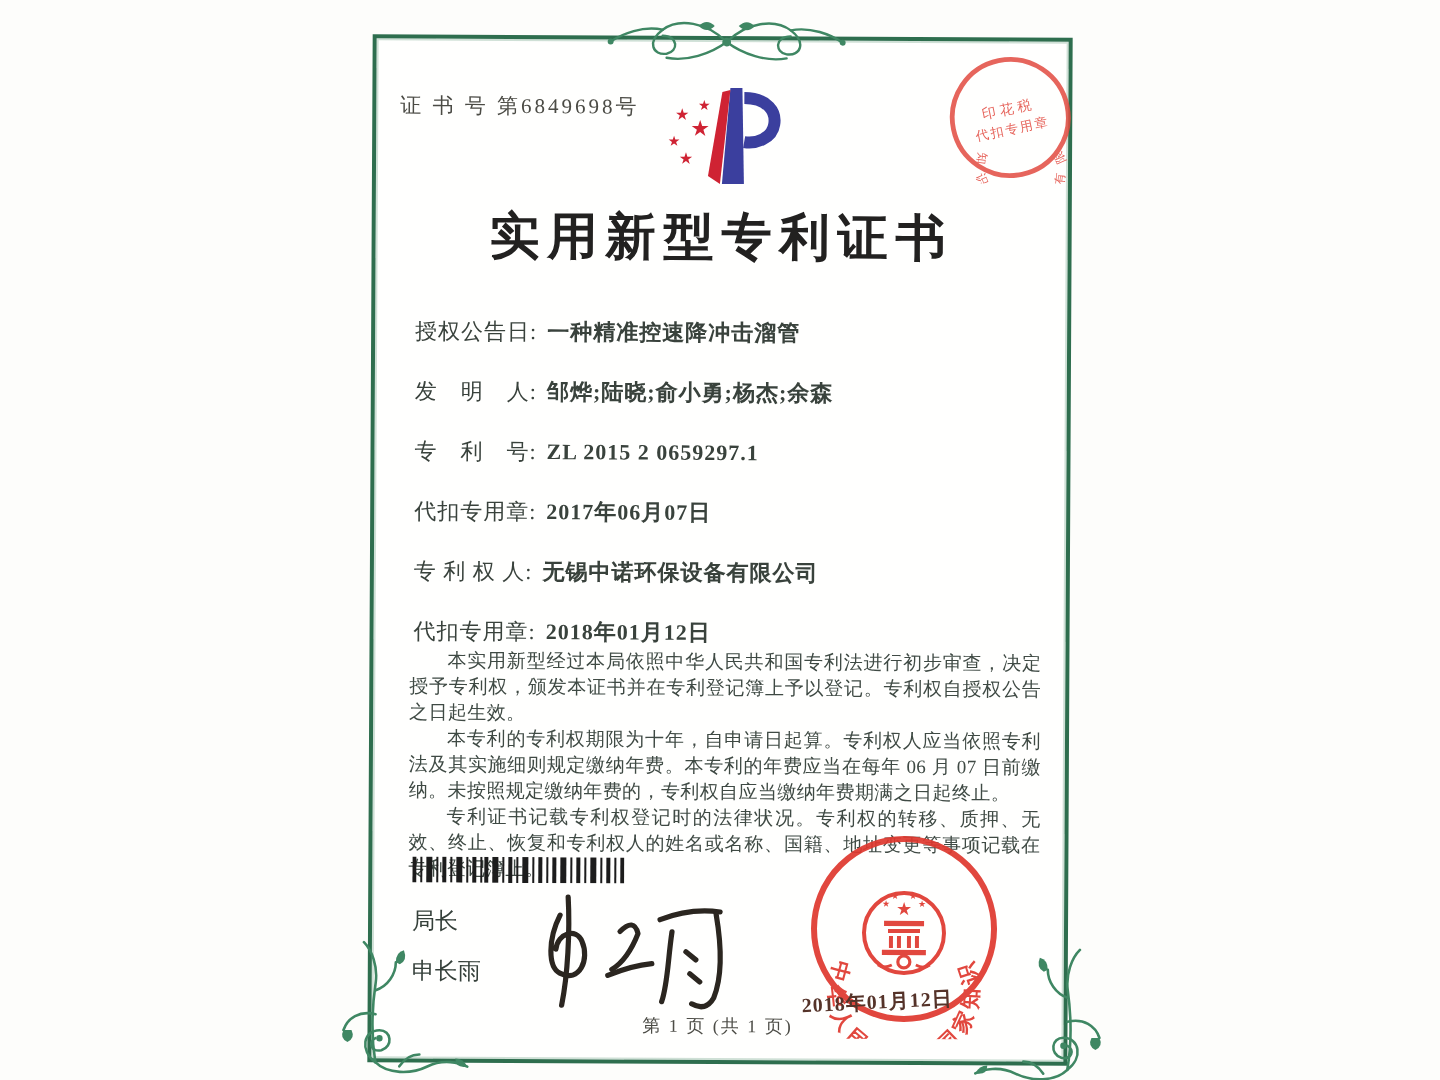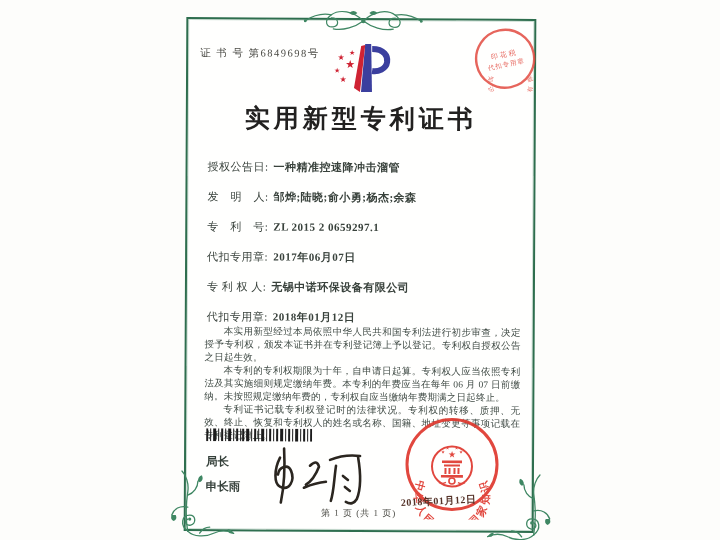--- a/index.html
+++ b/index.html
@@ -27,21 +27,21 @@
   .fvalue { margin-left:5px; letter-spacing:.5px;font-weight:bold; }
 
   .paras { position:absolute; left:18px; top:306px; width:316px;
            font-size:9.5px; line-height:13px; color:#3f4a44;
            text-align:justify; letter-spacing:.2px; }
   .paras p { text-indent:2em; }
 
   .barcode { position:absolute; left:20px; top:409px; }
 
   .director { position:absolute; left:20px; top:437px; font-size:11.5px;
-              font-weight:700; color:#35403a; line-height:1; }
+              font-weight:400; color:#35403a; line-height:1; }
   .director .name { margin-top:13px; }
 
   .signature { position:absolute; left:78px; top:424px; }
 
   .seal-main { position:absolute; left:211px; top:389px; }
   .seal-date { position:absolute; left:215px; top:473px; width:110px;
                font-size:10px; font-weight:bold; color:#553329;
                letter-spacing:.5px; transform:rotate(-3deg); white-space:nowrap; }
 
   .seal-small { position:absolute; left:284px; top:5px; }

